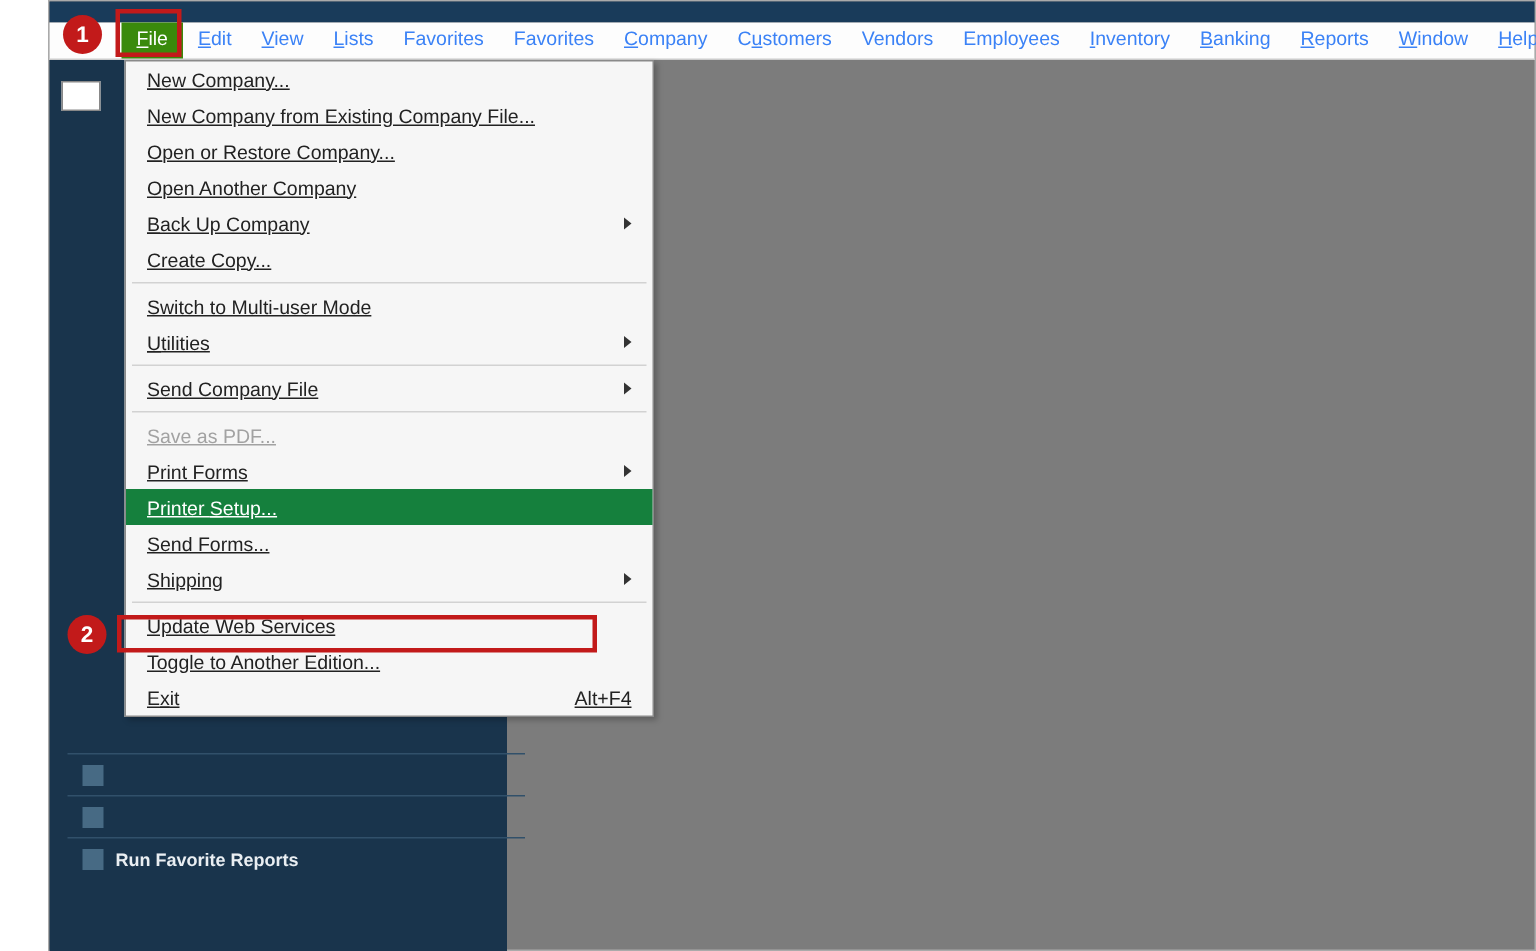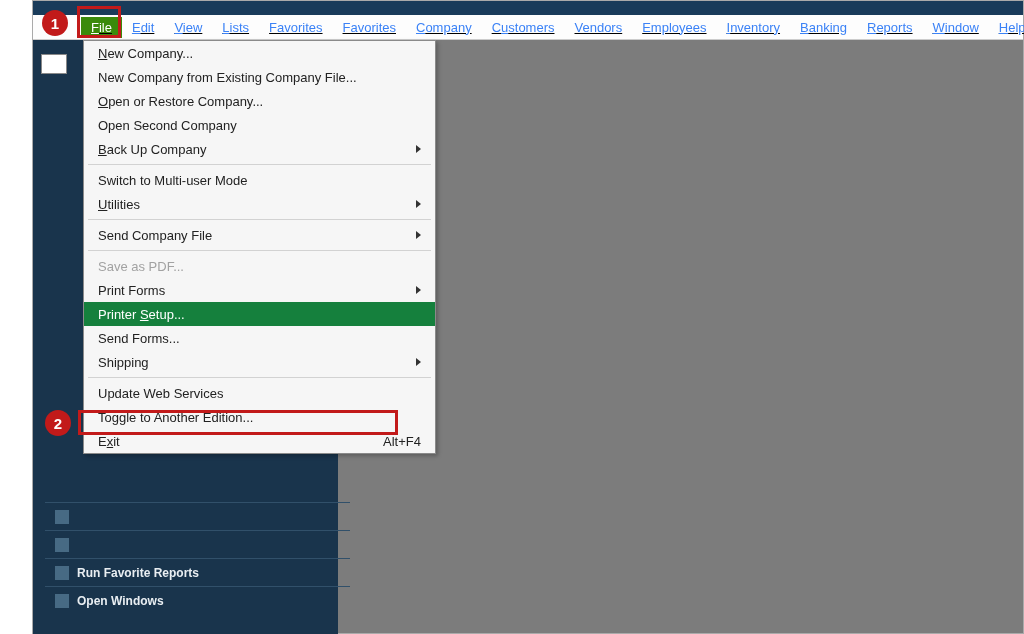--- a/index.html
+++ b/index.html
@@ -1,30 +1,30 @@
 <!DOCTYPE html>
 <html><head>
 <meta charset="utf-8">
 <style>
   * { box-sizing: border-box; margin: 0; padding: 0; font-family: Arial, Helvetica, sans-serif; }
   body { width: 1024px; height: 634px; overflow: hidden; background: #fff; position: relative; }
   .outer-frame { position: absolute; left: 32px; top: 0; width: 992px; height: 634px; border: 1px solid #aaa; background: #7c7c7c; }
   .titlebar { height: 14px; background: #193b5a; }
-  .menubar { height: 25px; background: #fdfdfd; display: flex; align-items: center; border-bottom: 1px solid #ccc; padding-left: 48px; text-decoration: underline; }
+  .menubar { height: 25px; background: #fdfdfd; display: flex; border-bottom: 1px solid #ccc; padding-left: 48px; }
   .menu-item { font-size: 13px; color: #3b82f6; padding: 3px 10px; cursor: default; white-space: nowrap; }
   .menu-item.active { background: #3a8a0b; color: #fff; }
   .underline { text-decoration: underline; }
   
   .left-panel { position: absolute; left: 0; top: 39px; width: 305px; height: 595px; background: #19344c; color: #e9eef2; }
   .left-panel .panel-top { position: absolute; left: 8px; top: 14px; width: 26px; height: 20px; background: #fff; border: 1px solid #888; }
   .left-panel .panel-section { position: absolute; left: 12px; width: 100%; height: 28px; border-top: 1px solid #31506a; display: flex; align-items: center; padding-left: 10px; font-size: 12px; font-weight: bold; color: #e9eef2; }
   .left-panel .icon-sq { width: 14px; height: 14px; background: #476a84; margin-right: 8px; display: inline-block; }
   
   .dropdown { position: absolute; left: 50px; top: 39px; width: 353px; background: #f6f6f6; border: 1px solid #8a8a8a; box-shadow: 2px 2px 4px rgba(0,0,0,0.25); z-index: 5; }
-  .dd-item { display: flex; align-items: center; justify-content: space-between; padding: 4px 14px; font-size: 13px; color: #222; height: 24px; cursor: default; }
+  .dd-item { display: flex; align-items: center; justify-content: space-between; padding: 4px 14px; font-size: 13px; color: #222; height: 24px; cursor: default; text-decoration: underline; }
   .dd-item.disabled { color: #a2a2a2; }
   .dd-item.highlight { background: #15803d; color: #fff; }
   .dd-sep { border-top: 1px solid #d2d2d2; margin: 3px 4px; }
   .dd-arrow { width: 0; height: 0; border-left: 5px solid #333; border-top: 4px solid transparent; border-bottom: 4px solid transparent; }
   
   .callout { position: absolute; width: 26px; height: 26px; border-radius: 50%; background: #c21a1a; color: #fff; display: flex; align-items: center; justify-content: center; font-weight: bold; font-size: 15px; z-index: 10; }
   .red-box { position: absolute; border: 3px solid #c21a1a; z-index: 9; pointer-events: none; }
 </style>
 </head>
 <body>
@@ -55,46 +55,46 @@
     <div class="panel-section" style="top:462px;">
         <span class="icon-sq"></span>
       </div>
     <div class="panel-section" style="top:490px;">
         <span class="icon-sq"></span>
       </div>
     <div class="panel-section" style="top:518px;">
         <span class="icon-sq"></span>
         <span>Run Favorite Reports</span>
       </div>
-    <div class="panel-section" style="top:546px;">
-        <span class="icon-sq"></span>
-        <span>Open Windows</span>
-      </div>
   </div>
 
   <div class="dropdown" id="dropdown">
       <div class="dd-item">
         <span><span class="underline">N</span>ew Company...</span>
         <span></span>
       </div>
       <div class="dd-item">
         <span>New Company from Existing Company File...</span>
         <span></span>
       </div>
       <div class="dd-item">
         <span><span class="underline">O</span>pen or Restore Company...</span>
         <span></span>
       </div>
       <div class="dd-item">
-        <span>Open Second Company</span>
+        <span>Open Another Company</span>
         <span></span>
       </div>
       <div class="dd-item">
         <span><span class="underline">B</span>ack Up Company</span>
         <span class="dd-arrow"></span>
+      </div>
+      <div class="dd-item">
+        <span>Create Copy...</span>
+        <span></span>
       </div>
       <div class="dd-sep"></div>
       <div class="dd-item">
         <span>Switch to Multi-user Mode</span>
         <span></span>
       </div>
       <div class="dd-item">
         <span><span class="underline">U</span>tilities</span>
         <span class="dd-arrow"></span>
       </div>

